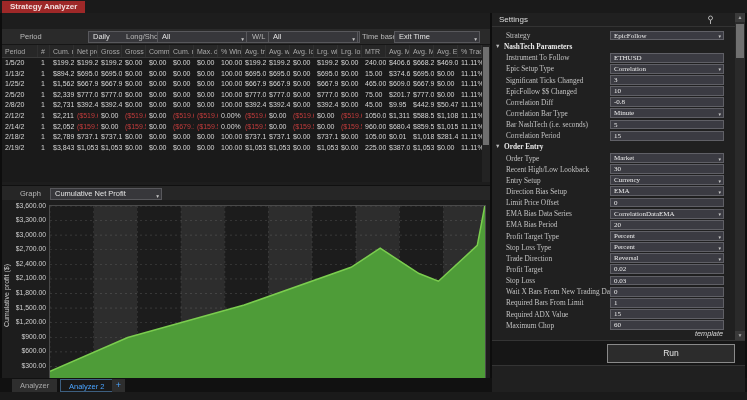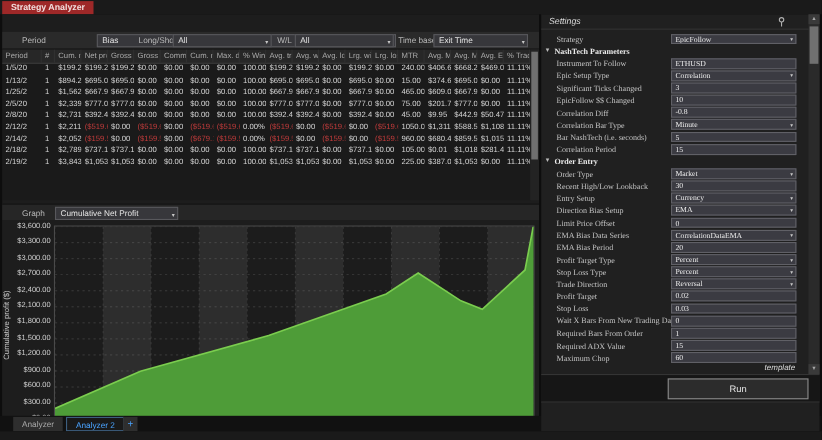--- a/index.html
+++ b/index.html
@@ -50,21 +50,21 @@
   .tabbar { position:absolute; left:0; top:378px; right:0; height:14px; background:#111111; }
   .tab { position:absolute; top:1px; height:13px; font-size:7.5px; line-height:13px; padding:0 8px;
     background:#2e2e2e; color:#a8a8a8; }
   .tab.active { background:#191919; color:#4aa3ff; border:1px solid #3d5f80; }
   .tab-add { position:absolute; top:1px; height:13px; width:13px; text-align:center; font-size:9px;
     line-height:12px; background:#2e2e2e; color:#4aa3ff; }
   .bottomstrip { position:absolute; left:0; top:392px; right:0; height:8px; background:#1a1a1a; }
 
   
   .settings { position:absolute; left:492px; top:13px; width:253px; height:379px; background:#202020; }
-  .set-header { position:absolute; left:0; top:0; right:0; height:14px; border-bottom:1px solid #333;font-style:italic; }
+  .set-header { position:absolute; left:0; top:0; right:0; height:14px; border-bottom:1px solid #333; }
   .set-title { position:absolute; left:7px; top:2px; font-size:8px; color:#dcdcdc; }
   .pin { position:absolute; right:30px; top:2px; width:9px; height:10px; }
   .set-rows { position:absolute; left:0; top:17px; width:236px;font-family:Liberation Serif, serif; }
   .srow { position:relative; height:11.15px; }
   .srow .lbl { position:absolute; left:14px; top:1px; font-size:7.3px; color:#c2c2c2; white-space:nowrap; }
   .srow .ctl { position:absolute; left:118px; top:0.5px; width:114px; height:9.8px; background:#3b3b42;
     border:1px solid #606066; font-size:7px; color:#ececec; line-height:8px; padding:0 9px 0 3px;
     overflow:hidden; white-space:nowrap; }
   .srow .ctl .chev { position:absolute; right:2px; top:1.5px; font-size:5px; color:#c8c8c8; }
   .shead { position:relative; height:11.15px; }
@@ -88,21 +88,21 @@
   <div class="titlebar">
     <div class="title-tab">Strategy Analyzer</div>
   </div>
 
   <div class="left-pane">
 
 
     <div class="toolbar2">
       <span class="tb-label" style="left:18px">Period</span>
       <div class="dd" style="left:86px; width:272px">
-        <span>Bias</span>
+        <span>Daily</span>
         <span class="chev">▾</span>
       </div>
       <span class="tb-label" style="left:124px">Long/Short</span>
       <div class="dd" style="left:155px; width:90px">
         <span>All</span>
         <span class="chev">▾</span>
       </div>
       <span class="tb-label" style="left:250px">W/L</span>
       <div class="dd" style="left:266px; width:90px">
         <span>All</span>
@@ -532,21 +532,21 @@
         </div>
         <div class="srow">
           <span class="lbl">Stop Loss</span>
           <div class="ctl"><span>0.03</span></div>
         </div>
         <div class="srow">
           <span class="lbl">Wait X Bars From New Trading Day</span>
           <div class="ctl"><span>0</span></div>
         </div>
         <div class="srow">
-          <span class="lbl">Required Bars From Order</span>
+          <span class="lbl">Required Bars From Limit</span>
           <div class="ctl"><span>1</span></div>
         </div>
         <div class="srow">
           <span class="lbl">Required ADX Value</span>
           <div class="ctl"><span>15</span></div>
         </div>
         <div class="srow">
           <span class="lbl">Maximum Chop</span>
           <div class="ctl"><span>60</span></div>
         </div>

